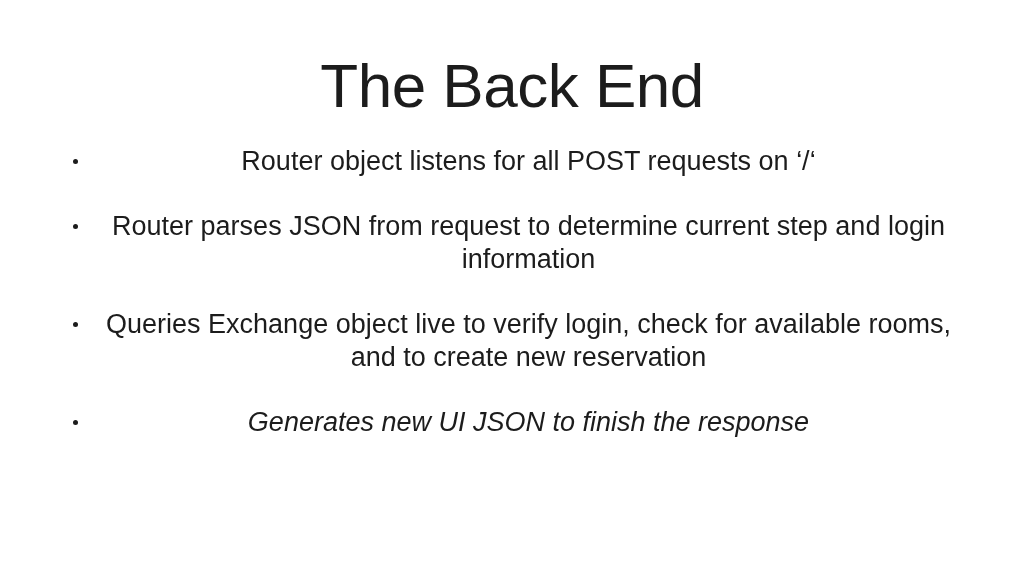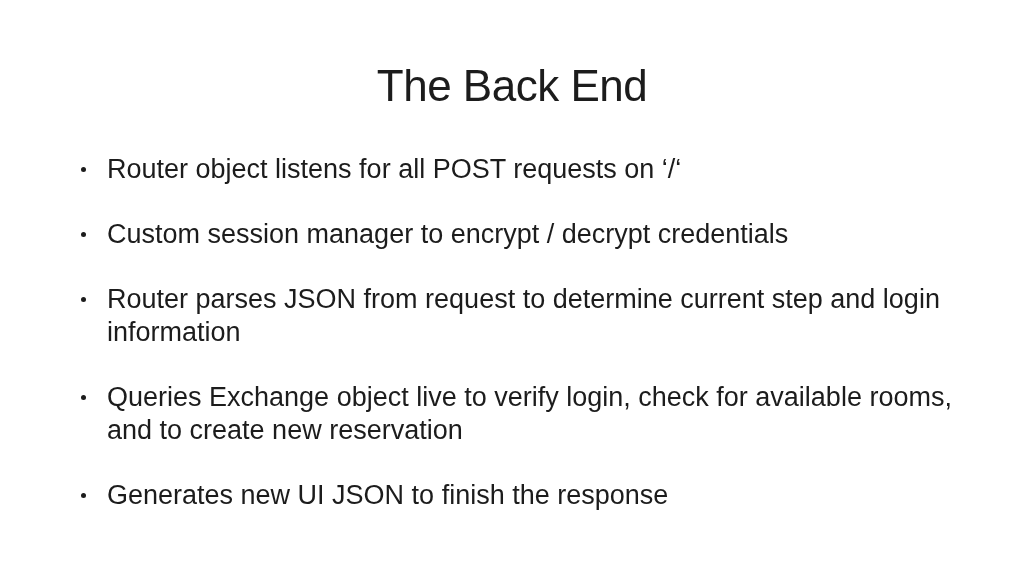--- a/index.html
+++ b/index.html
@@ -19,47 +19,49 @@
     height: 576px;
     background: #ffffff;
     box-sizing: border-box;
   }
   .slide-title {
     position: absolute;
     top: 50px;
     left: 0;
     width: 1024px;
     text-align: center;
-    font-size: 44px;
+    font-size: 62px;
     font-weight: 400;
     line-height: 72px;
     letter-spacing: -0.5px;
     color: #1c1c1c;
     white-space: nowrap;
   }
   .bullet-list {
     position: absolute;
     top: 145px;
     left: 68px;
     width: 890px;
-    margin: 8px;
+    margin: 0;
     padding: 0;
     list-style: none;
+    text-align: center;
   }
   .bullet-item {
     position: relative;
     padding-left: 31px;
     margin-bottom: 32px;
     font-size: 27px;
     font-weight: 400;
     line-height: 33px;
     color: #1c1c1c;
   }
   .bullet-item:last-child {
     margin-bottom: 0;
+    font-style: italic;
   }
   .bullet-marker {
     position: absolute;
     left: 5px;
     top: 14px;
     width: 5px;
     height: 5px;
     border-radius: 50%;
     background: #1c1c1c;
   }
@@ -74,24 +76,20 @@
 
   <div class="slide-title">The Back End</div>
 
   <ul class="bullet-list">
 
     <li class="bullet-item">
       <span class="bullet-marker"></span>
       <span class="bullet-text">Router object listens for all POST requests on ‘/‘</span>
     </li>
 
-    <li class="bullet-item">
-      <span class="bullet-marker"></span>
-      <span class="bullet-text">Custom session manager to encrypt / decrypt credentials</span>
-    </li>
 
     <li class="bullet-item">
       <span class="bullet-marker"></span>
       <span class="bullet-text">Router parses JSON from request to determine current step and login information</span>
     </li>
 
     <li class="bullet-item">
       <span class="bullet-marker"></span>
       <span class="bullet-text">Queries Exchange object live to verify login, check for available rooms, and to create new reservation</span>
     </li>

